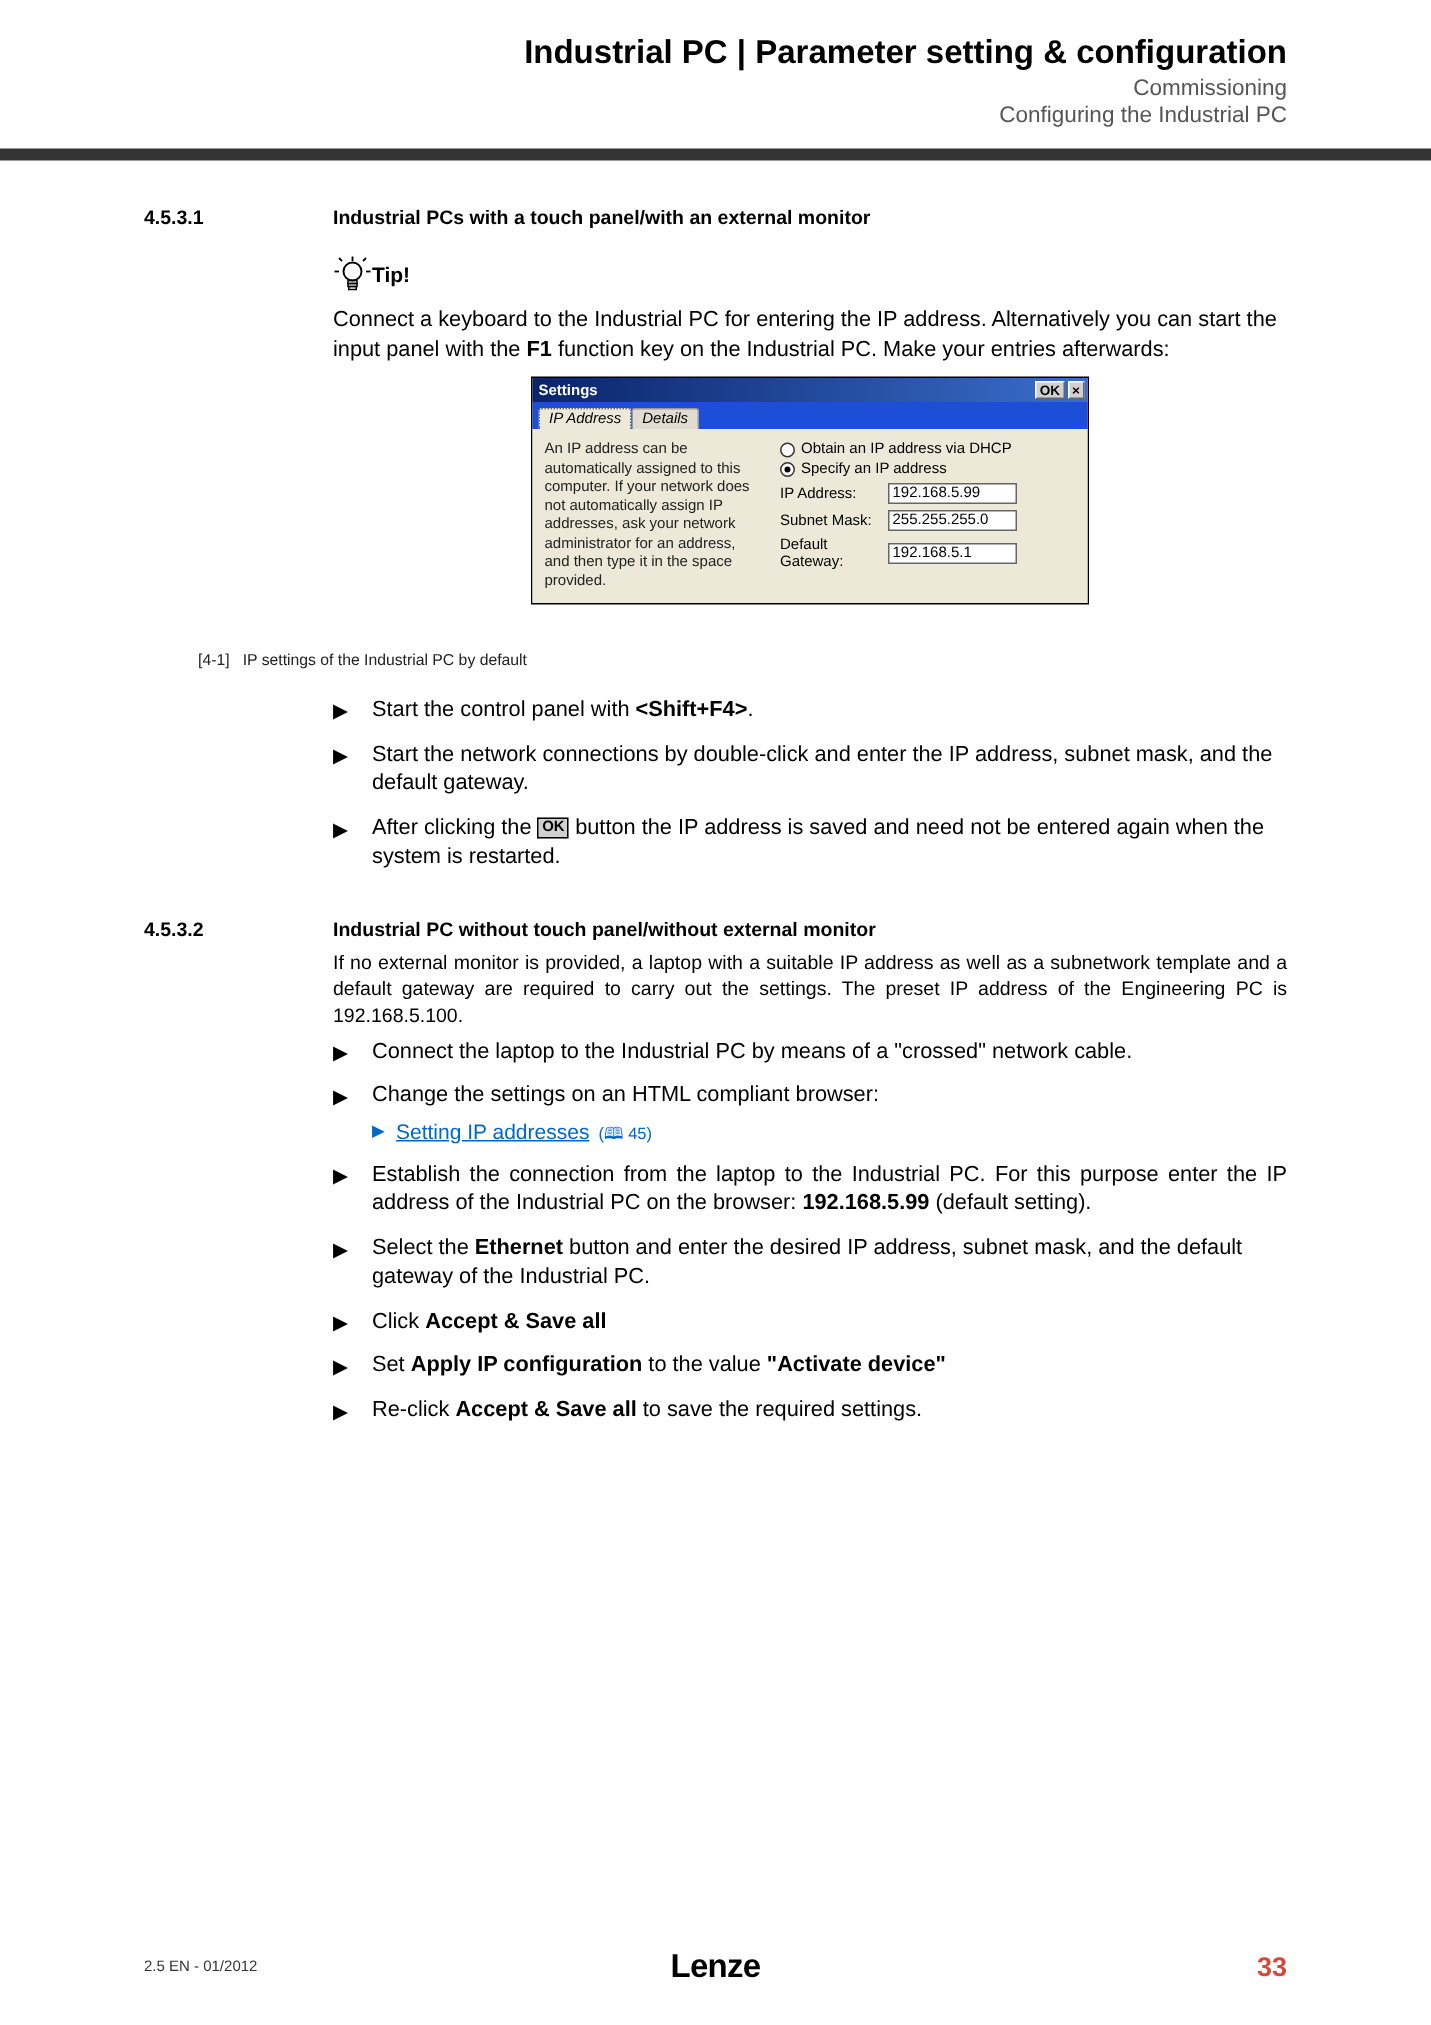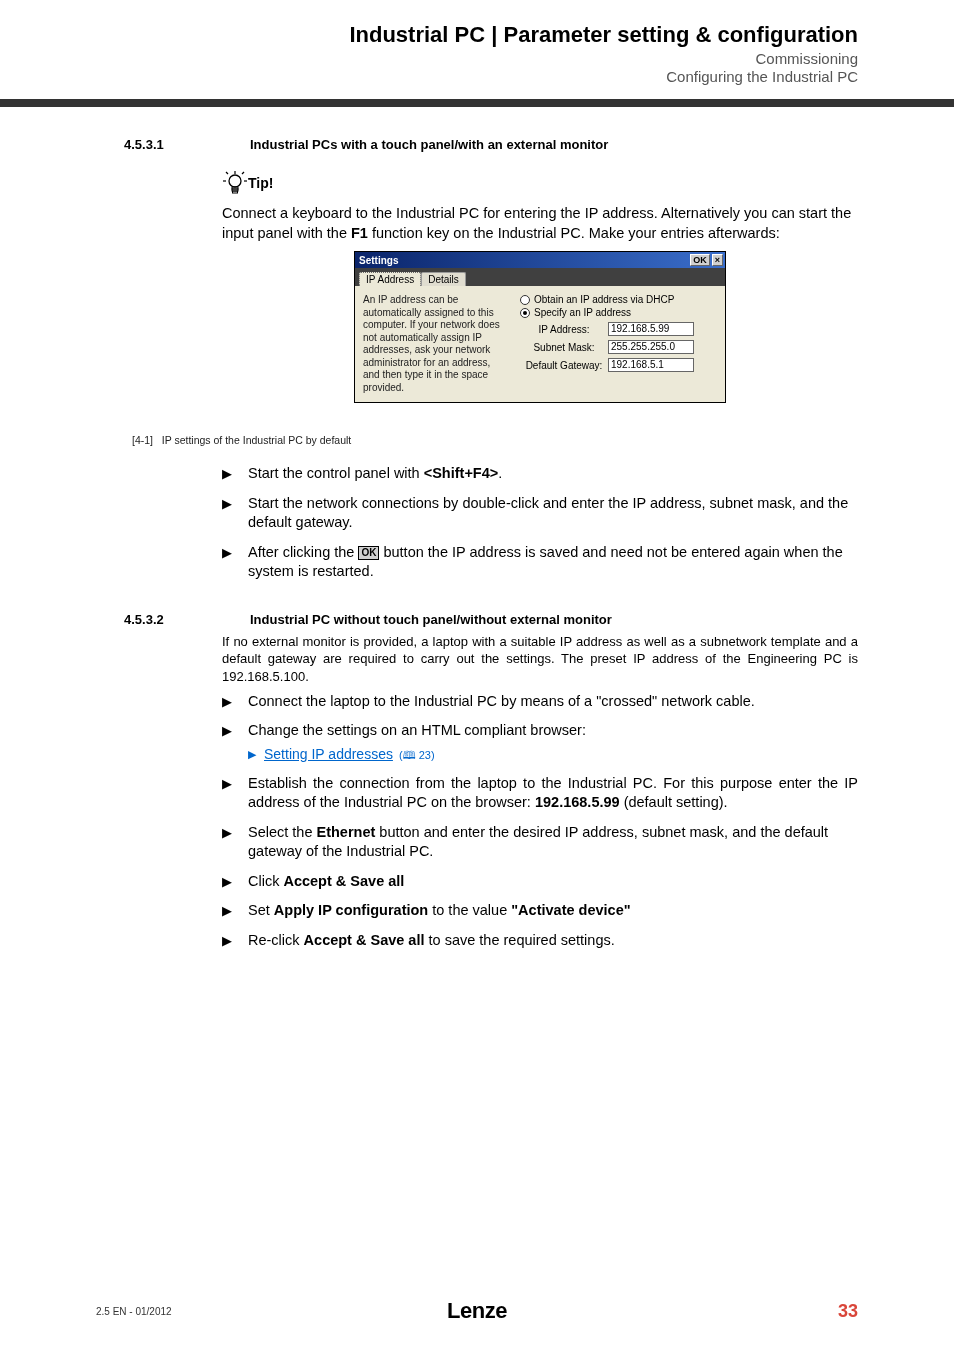--- a/index.html
+++ b/index.html
@@ -34,21 +34,20 @@
     height: 8px;
     background: #333;
     margin-top: 14px;
   }
   .content {
     padding: 30px 96px 0 96px;
   }
   .section-row {
     display: flex;
     margin-bottom: 6px;
-    margin-left: 28px;
   }
   .section-num {
     width: 126px;
     font-weight: bold;
     font-size: 13px;
     flex-shrink: 0;
   }
   .section-title {
     font-weight: bold;
     font-size: 13px;
@@ -112,22 +111,23 @@
     font-weight: bold;
     padding: 0 2px;
     margin-left: 2px;
     color: #000;
     height: 12px;
     line-height: 10px;
   }
   .dialog-tabs {
     display: flex;
     padding: 4px 4px 0 4px;
-    background: #404040;
+    background: #1d4ed8;
     gap: 0;
+    font-style: italic;
   }
   .dialog-tab {
     border: 1px dotted #666;
     border-bottom: none;
     padding: 1px 6px;
     background: #ece9d8;
     font-size: 10px;
     border-radius: 2px 2px 0 0;
   }
   .dialog-tab.inactive {
@@ -174,22 +174,21 @@
     background: #000;
     border-radius: 50%;
   }
   .field-row {
     display: flex;
     align-items: center;
     margin-top: 4px;
     font-size: 10px;
   }
   .field-row .fl {
-    width: 88px;
-    text-align: center;
+    width: 72px;
   }
   .field-row .fi {
     border: 1px solid #666;
     background: #fff;
     padding: 0 2px;
     width: 86px;
     height: 14px;
     line-height: 12px;
   }
   .caption {
@@ -399,21 +398,21 @@
       <div class="bullet">
         <span class="arrow-open">▶</span>
         <div class="b-body">Connect the laptop to the Industrial PC by means of a "crossed" network cable.</div>
       </div>
       <div class="bullet">
         <span class="arrow-open">▶</span>
         <div class="b-body">
           <span>Change the settings on an HTML compliant browser:</span>
           <div class="sub-bullet">
             <span class="arrow-filled">▶</span>
-            <span><span class="link">Setting IP addresses</span><span class="pageref">&nbsp;&nbsp;<span>(🕮 23)</span></span></span>
+            <span><span class="link">Setting IP addresses</span><span class="pageref">&nbsp;&nbsp;<span>(🕮 45)</span></span></span>
           </div>
         </div>
       </div>
       <div class="bullet">
         <span class="arrow-open">▶</span>
         <div class="b-body" style="text-align:justify">
           <span>Establish the connection from the laptop to the Industrial PC. For this purpose enter the IP address of the Industrial PC on the browser: </span><span class="bold">192.168.5.99</span><span> (default setting).</span>
         </div>
       </div>
       <div class="bullet">

